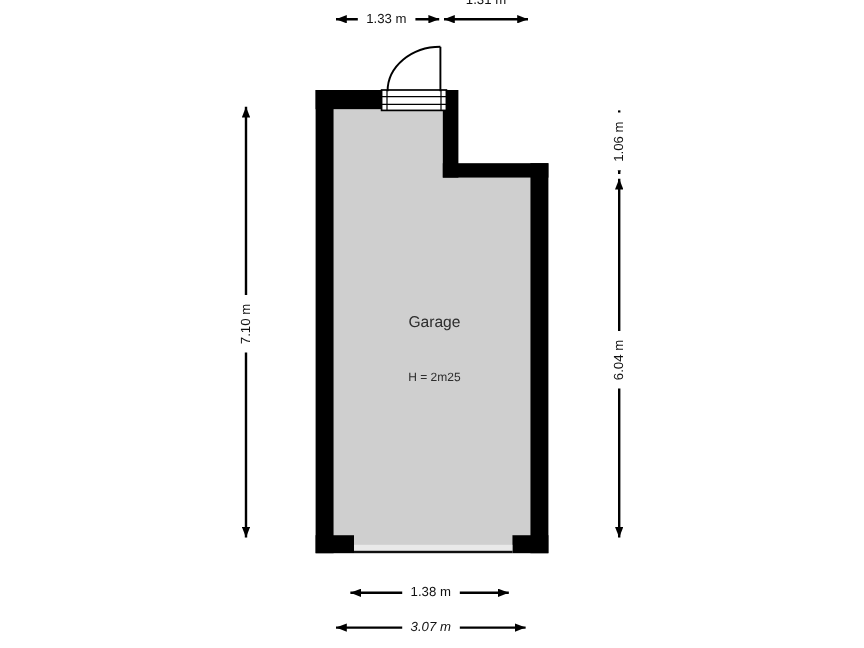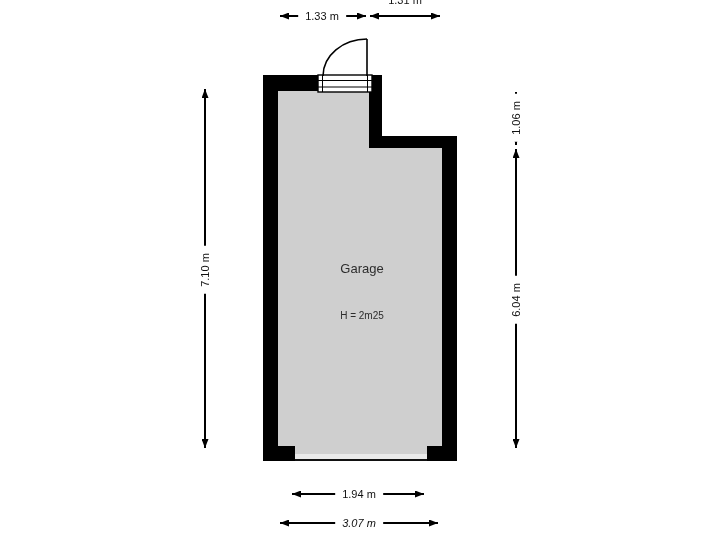--- a/index.html
+++ b/index.html
@@ -81,17 +81,17 @@
     <line x1="292" y1="494" x2="424" y2="494" marker-start="url(#ah)" marker-end="url(#ah)"></line>
     <line x1="280" y1="523" x2="438" y2="523" marker-start="url(#ah)" marker-end="url(#ah)"></line>
   </g>
 </svg>
 
 <div class="dim-label" style="left:322px;top:16px;">1.33 m</div>
 <div class="dim-label" style="left:405px;top:0;">1.31 m</div>
 <div class="dim-label vert" style="left:205px;top:270px;">7.10 m</div>
 <div class="dim-label vert" style="left:516px;top:118px;">1.06 m</div>
 <div class="dim-label vert" style="left:516px;top:300px;">6.04 m</div>
-<div class="dim-label" style="left:359px;top:494px;">1.94 m</div>
+<div class="dim-label" style="left:359px;top:494px;">1.38 m</div>
 <div class="dim-label" style="left:359px;top:523px;font-style:italic;">3.07 m</div>
 
 <div class="room-label room-name" style="left:362px;top:268px;">Garage</div>
 <div class="room-label room-height" style="left:362px;top:283px;margin-top:32px;">H = 2m25</div>
 
 </body></html>

